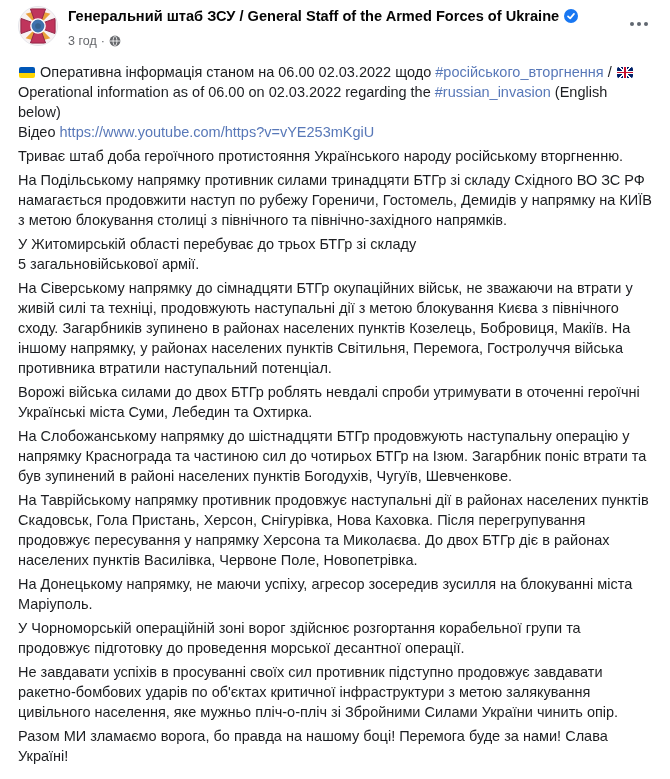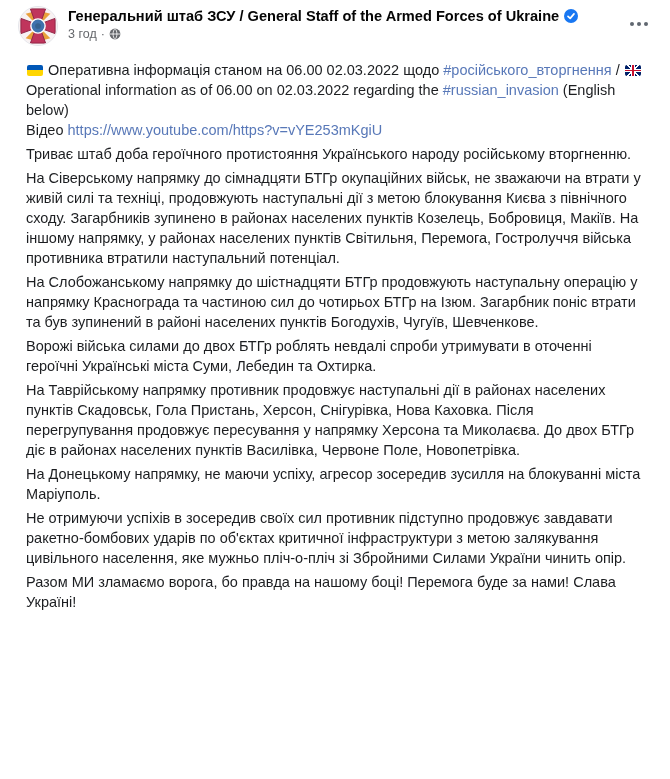--- a/index.html
+++ b/index.html
@@ -29,35 +29,35 @@
   }
   .hinfo{margin-left:10px;flex:1 1 auto;min-width:0;}
   .name-row{display:flex;align-items:center;gap:5px;margin-top:2px;}
   .pname{
     font-size:14.6px;font-weight:700;color:#050505;
     white-space:nowrap;cursor:pointer;
   }
   .badge{width:14px;height:14px;flex:0 0 14px;display:inline-block;}
   .meta{
     display:flex;align-items:center;gap:4px;
-    font-size:12.5px;color:var(--muted);margin-top:3px;
+    font-size:12.5px;color:var(--muted);margin-top:10px;
   }
   .meta .ts{cursor:pointer;}
   .globe{width:12px;height:12px;display:inline-block;}
   .more{
     flex:0 0 auto;display:flex;gap:3px;align-items:center;
     padding:10px 6px;cursor:pointer;margin-top:6px;
   }
   .more i{width:4px;height:4px;border-radius:50%;background:#606770;display:block;}
 
   
   .content{padding:6px 14px 0 14px;}
   .para{
     font-size:14.5px;line-height:20px;color:var(--text);
-    white-space:pre-line;margin:4px 12px;
+    white-space:pre-line;margin:4px 4px;
   }
   .para a{color:var(--link);text-decoration:none;cursor:pointer;}
 
   
   .flag{
     display:inline-block;width:16px;height:11px;border-radius:2px;
     vertical-align:-1px;margin:0 1px;
   }
   .flag-ua{background:linear-gradient(180deg,#0057b7 0 50%,#ffd500 50% 100%);}
   .flag-gb{
@@ -121,23 +121,27 @@
       <i></i>
       <i></i>
       <i></i>
     </div>
   </div>
 
   <div class="content">
     <p class="para"><span class="flag flag-ua"></span> Оперативна інформація станом на 06.00 02.03.2022 щодо <a>#російського_вторгнення</a> / <span class="flag flag-gb"></span><br>Operational information as of 06.00 on 02.03.2022 regarding the <a>#russian_invasion</a> (English below)<br>Відео <a>https://www.youtube.com/https?v=vYE253mKgiU</a></p>
     <div>
         <p class="para">Триває штаб доба героїчного протистояння Українського народу російському вторгненню.</p>
+        <p class="para">На Подільському напрямку противник силами тринадцяти БТГр зі складу Східного ВО ЗС РФ намагається продовжити наступ по рубежу Гореничи, Гостомель, Демидів у напрямку на КИЇВ з метою блокування столиці з північного та північно-західного напрямків.</p>
+        <p class="para">У Житомирській області перебуває до трьох БТГр зі складу
+5 загальновійськової армії.</p>
         <p class="para">На Сіверському напрямку до сімнадцяти БТГр окупаційних військ, не зважаючи на втрати у живій силі та техніці, продовжують наступальні дії з метою блокування Києва з північного сходу. Загарбників зупинено в районах населених пунктів Козелець, Бобровиця, Макіїв. На іншому напрямку, у районах населених пунктів Світильня, Перемога, Гостролуччя війська противника втратили наступальний потенціал.</p>
+        <p class="para">Ворожі війська силами до двох БТГр роблять невдалі спроби утримувати в оточенні героїчні Українські міста Суми, Лебедин та Охтирка.</p>
         <p class="para">На Слобожанському напрямку до шістнадцяти БТГр продовжують наступальну операцію у напрямку Краснограда та частиною сил до чотирьох БТГр на Ізюм. Загарбник поніс втрати та був зупинений в районі населених пунктів Богодухів, Чугуїв, Шевченкове.</p>
-        <p class="para">Ворожі війська силами до двох БТГр роблять невдалі спроби утримувати в оточенні героїчні Українські міста Суми, Лебедин та Охтирка.</p>
         <p class="para">На Таврійському напрямку противник продовжує наступальні дії в районах населених пунктів Скадовськ, Гола Пристань, Херсон, Снігурівка, Нова Каховка. Після перегрупування продовжує пересування у напрямку Херсона та Миколаєва. До двох БТГр діє в районах населених пунктів Василівка, Червоне Поле, Новопетрівка.</p>
         <p class="para">На Донецькому напрямку, не маючи успіху, агресор зосередив зусилля на блокуванні міста Маріуполь.</p>
-        <p class="para">Не отримуючи успіхів в зосередив своїх сил противник підступно продовжує завдавати ракетно-бомбових ударів по об'єктах критичної інфраструктури з метою залякування цивільного населення, яке мужньо пліч-о-пліч зі Збройними Силами України чинить опір.</p>
+        <p class="para">У Чорноморській операційній зоні ворог здійснює розгортання корабельної групи та продовжує підготовку до проведення морської десантної операції.</p>
+        <p class="para">Не завдавати успіхів в просуванні своїх сил противник підступно продовжує завдавати ракетно-бомбових ударів по об'єктах критичної інфраструктури з метою залякування цивільного населення, яке мужньо пліч-о-пліч зі Збройними Силами України чинить опір.</p>
         <p class="para">Разом МИ зламаємо ворога, бо правда на нашому боці! Перемога буде за нами! Слава Україні!</p>
       </div>
   </div>
 
 </div>
 
 </body></html>

